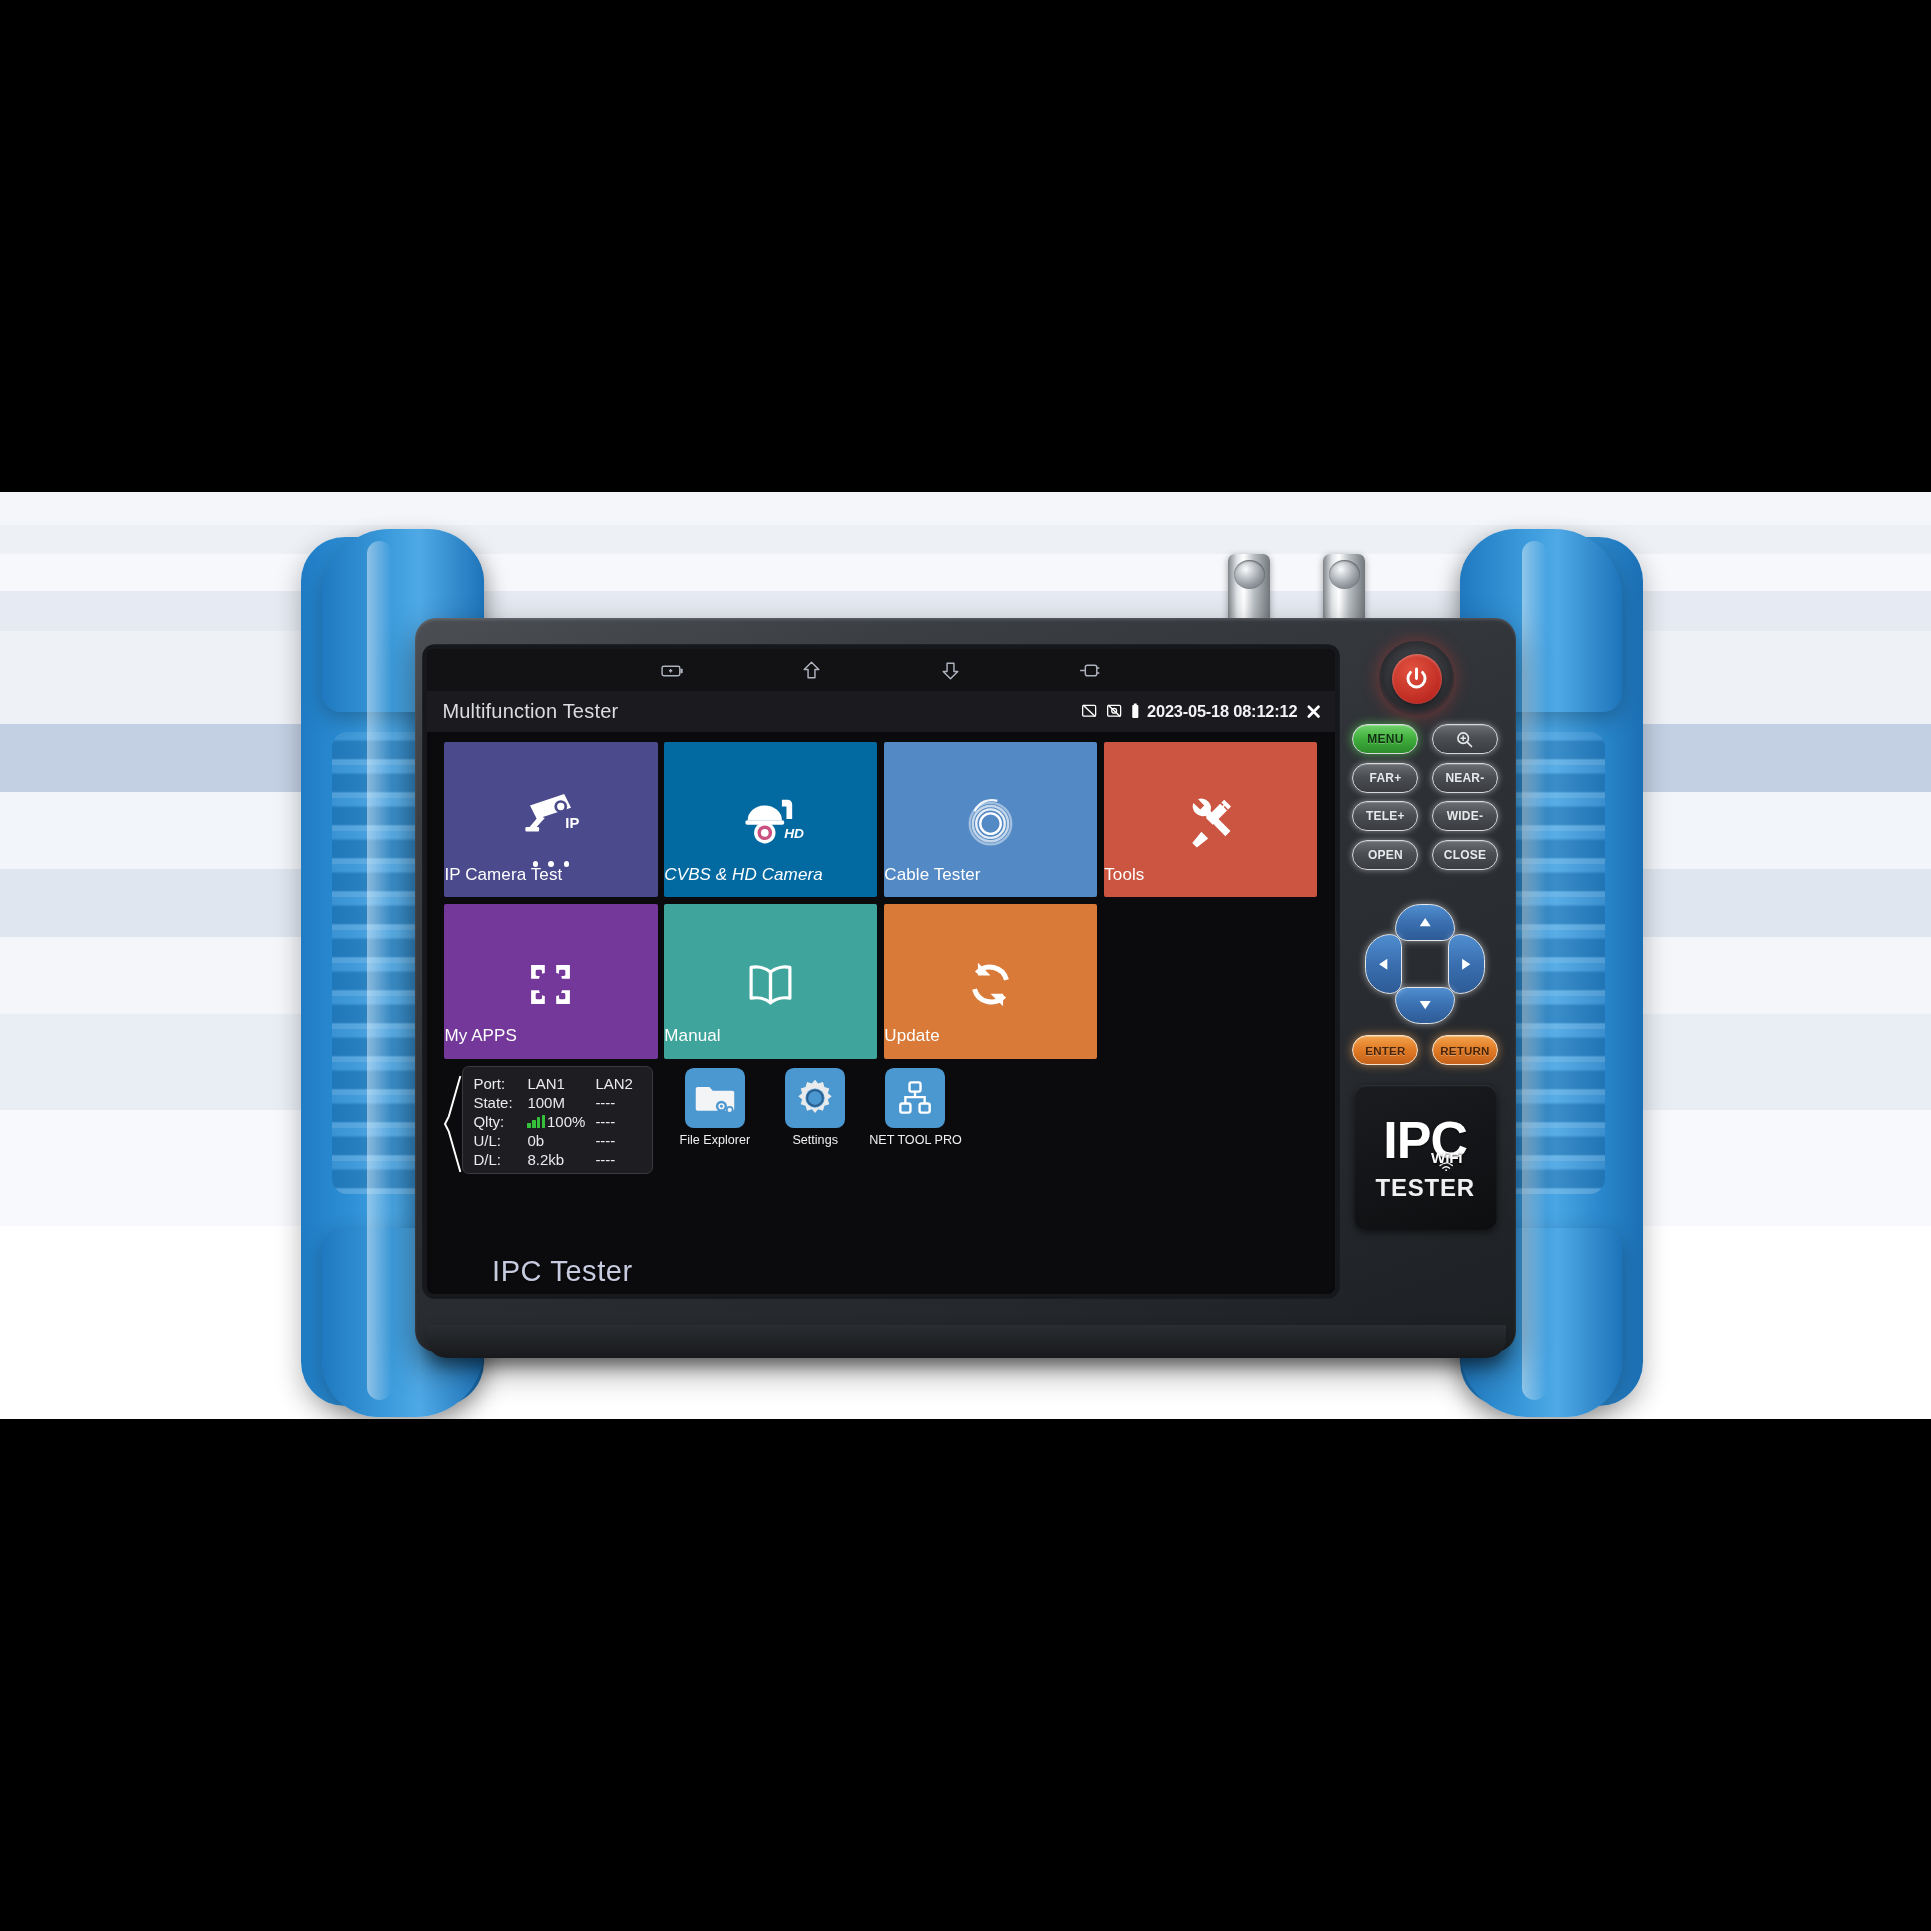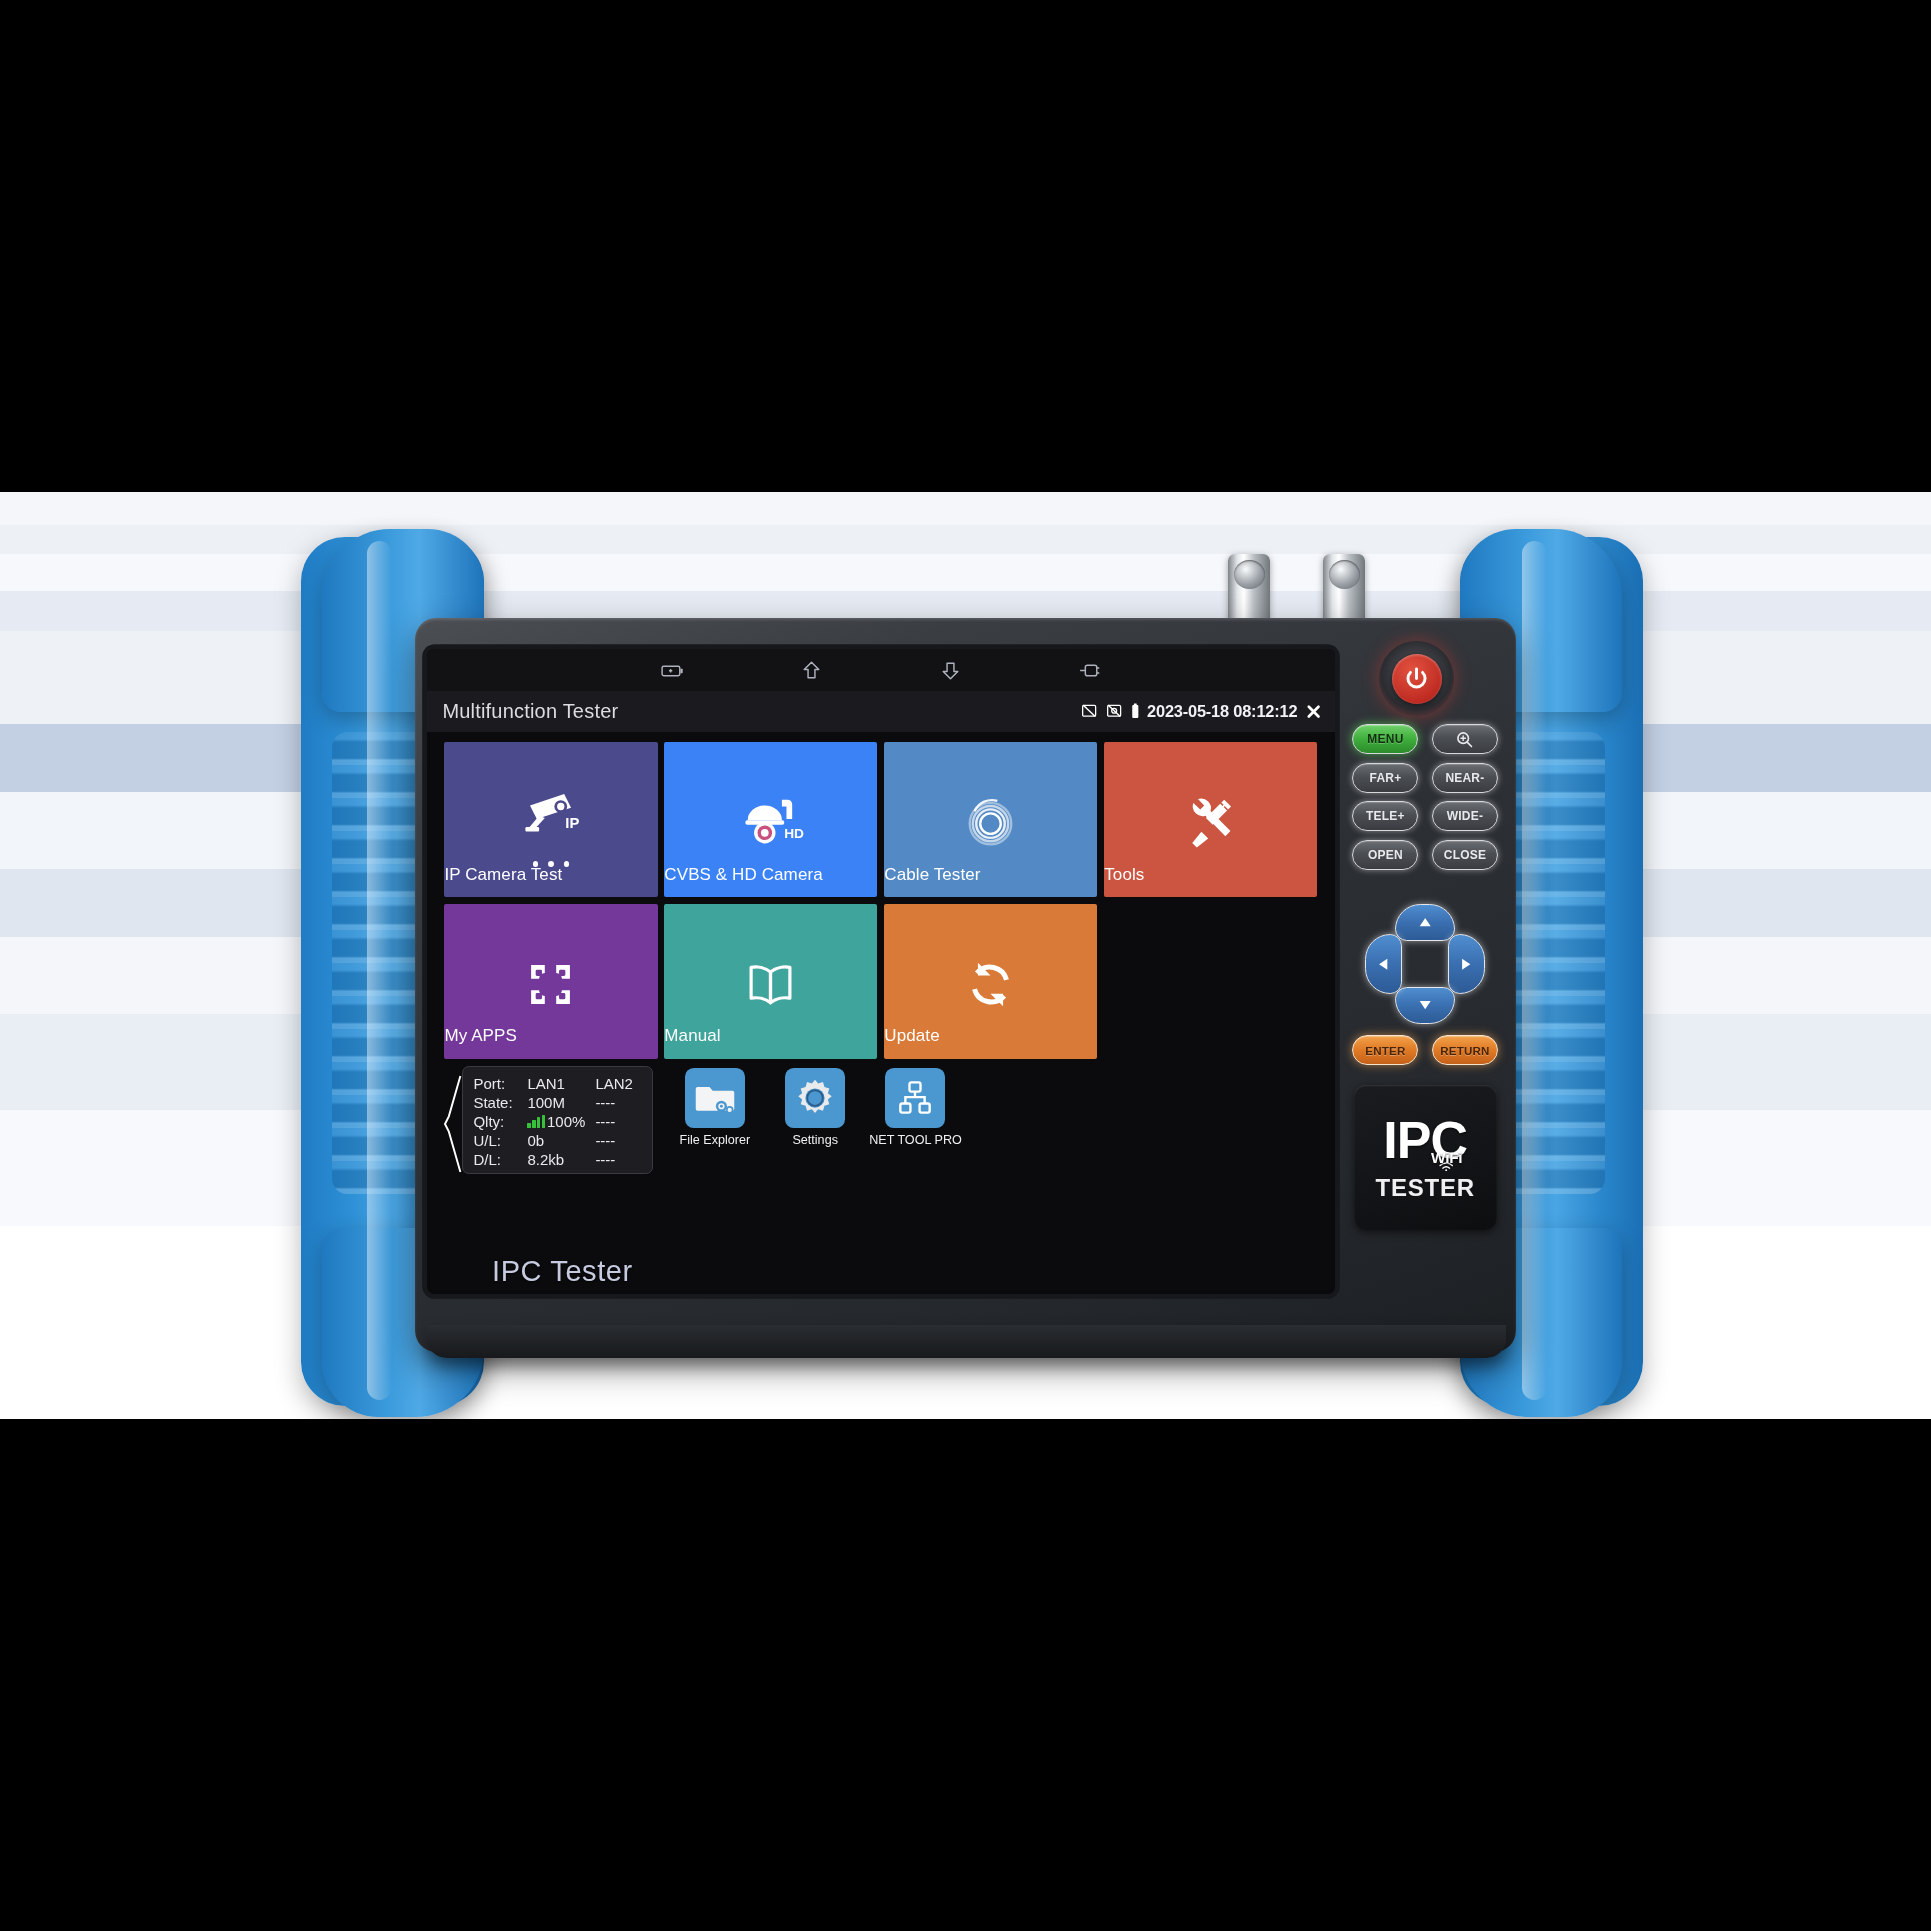--- a/index.html
+++ b/index.html
@@ -452,21 +452,21 @@
           </svg>
         </span>
         <span class="tile-dots">
             <i></i>
             <i></i>
             <i></i>
           </span>
         <span class="tile-label">IP Camera Test</span>
       </div>
 
-      <div class="tile" style="background:#3b82f6;">
+      <div class="tile" style="background:#0369a1;font-style:italic;">
         <span class="tile-icon">
           <svg viewBox="0 0 64 64" fill="#ffffff">
             <path d="M42 12 h5 a4 4 0 0 1 4 4 v13 h-5 V18 h-4 Z"></path>
             <path d="M12 30 a15 13 0 0 1 30 0 Z"></path>
             <rect x="10" y="30" width="34" height="4" rx="1.6"></rect>
             <circle cx="27" cy="41" r="9.4"></circle>
             <circle cx="27" cy="41" r="6.4" fill="#c9517f"></circle>
             <circle cx="27" cy="41" r="3.4" fill="#ffffff"></circle>
             <text x="44" y="46" font-family="Liberation Sans, sans-serif" font-size="12" font-weight="bold" fill="#ffffff">HD</text>
           </svg>

